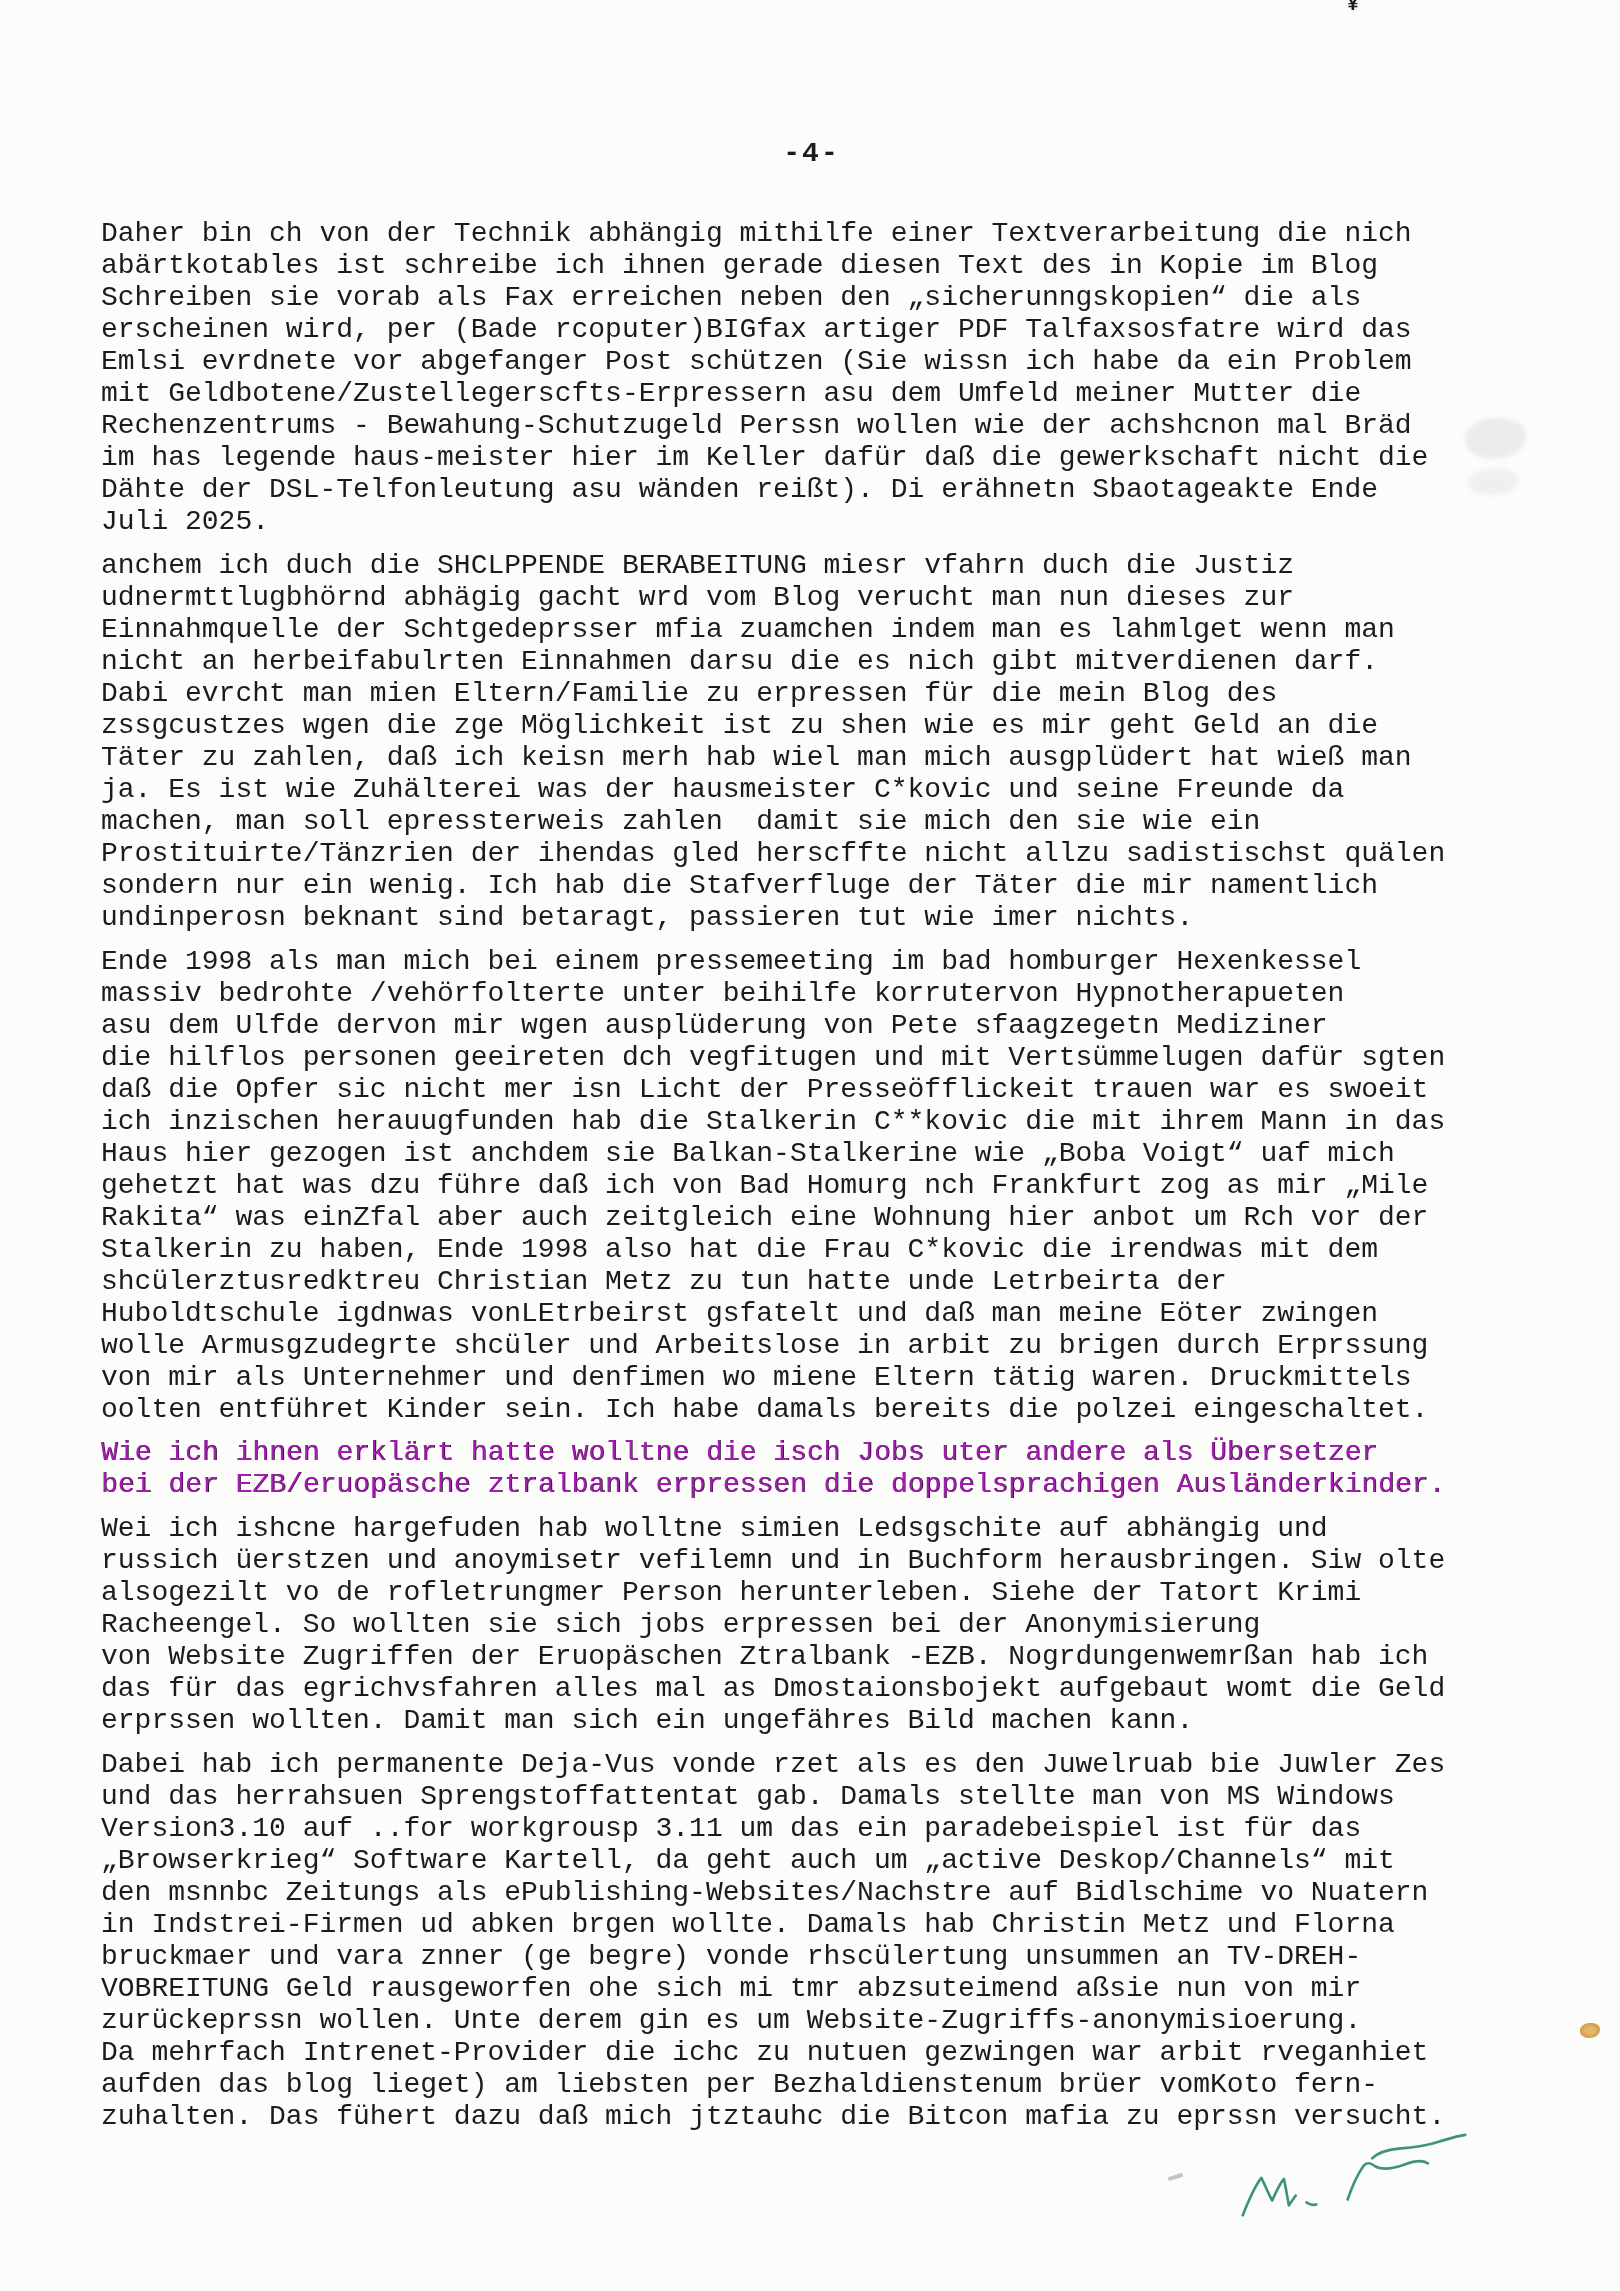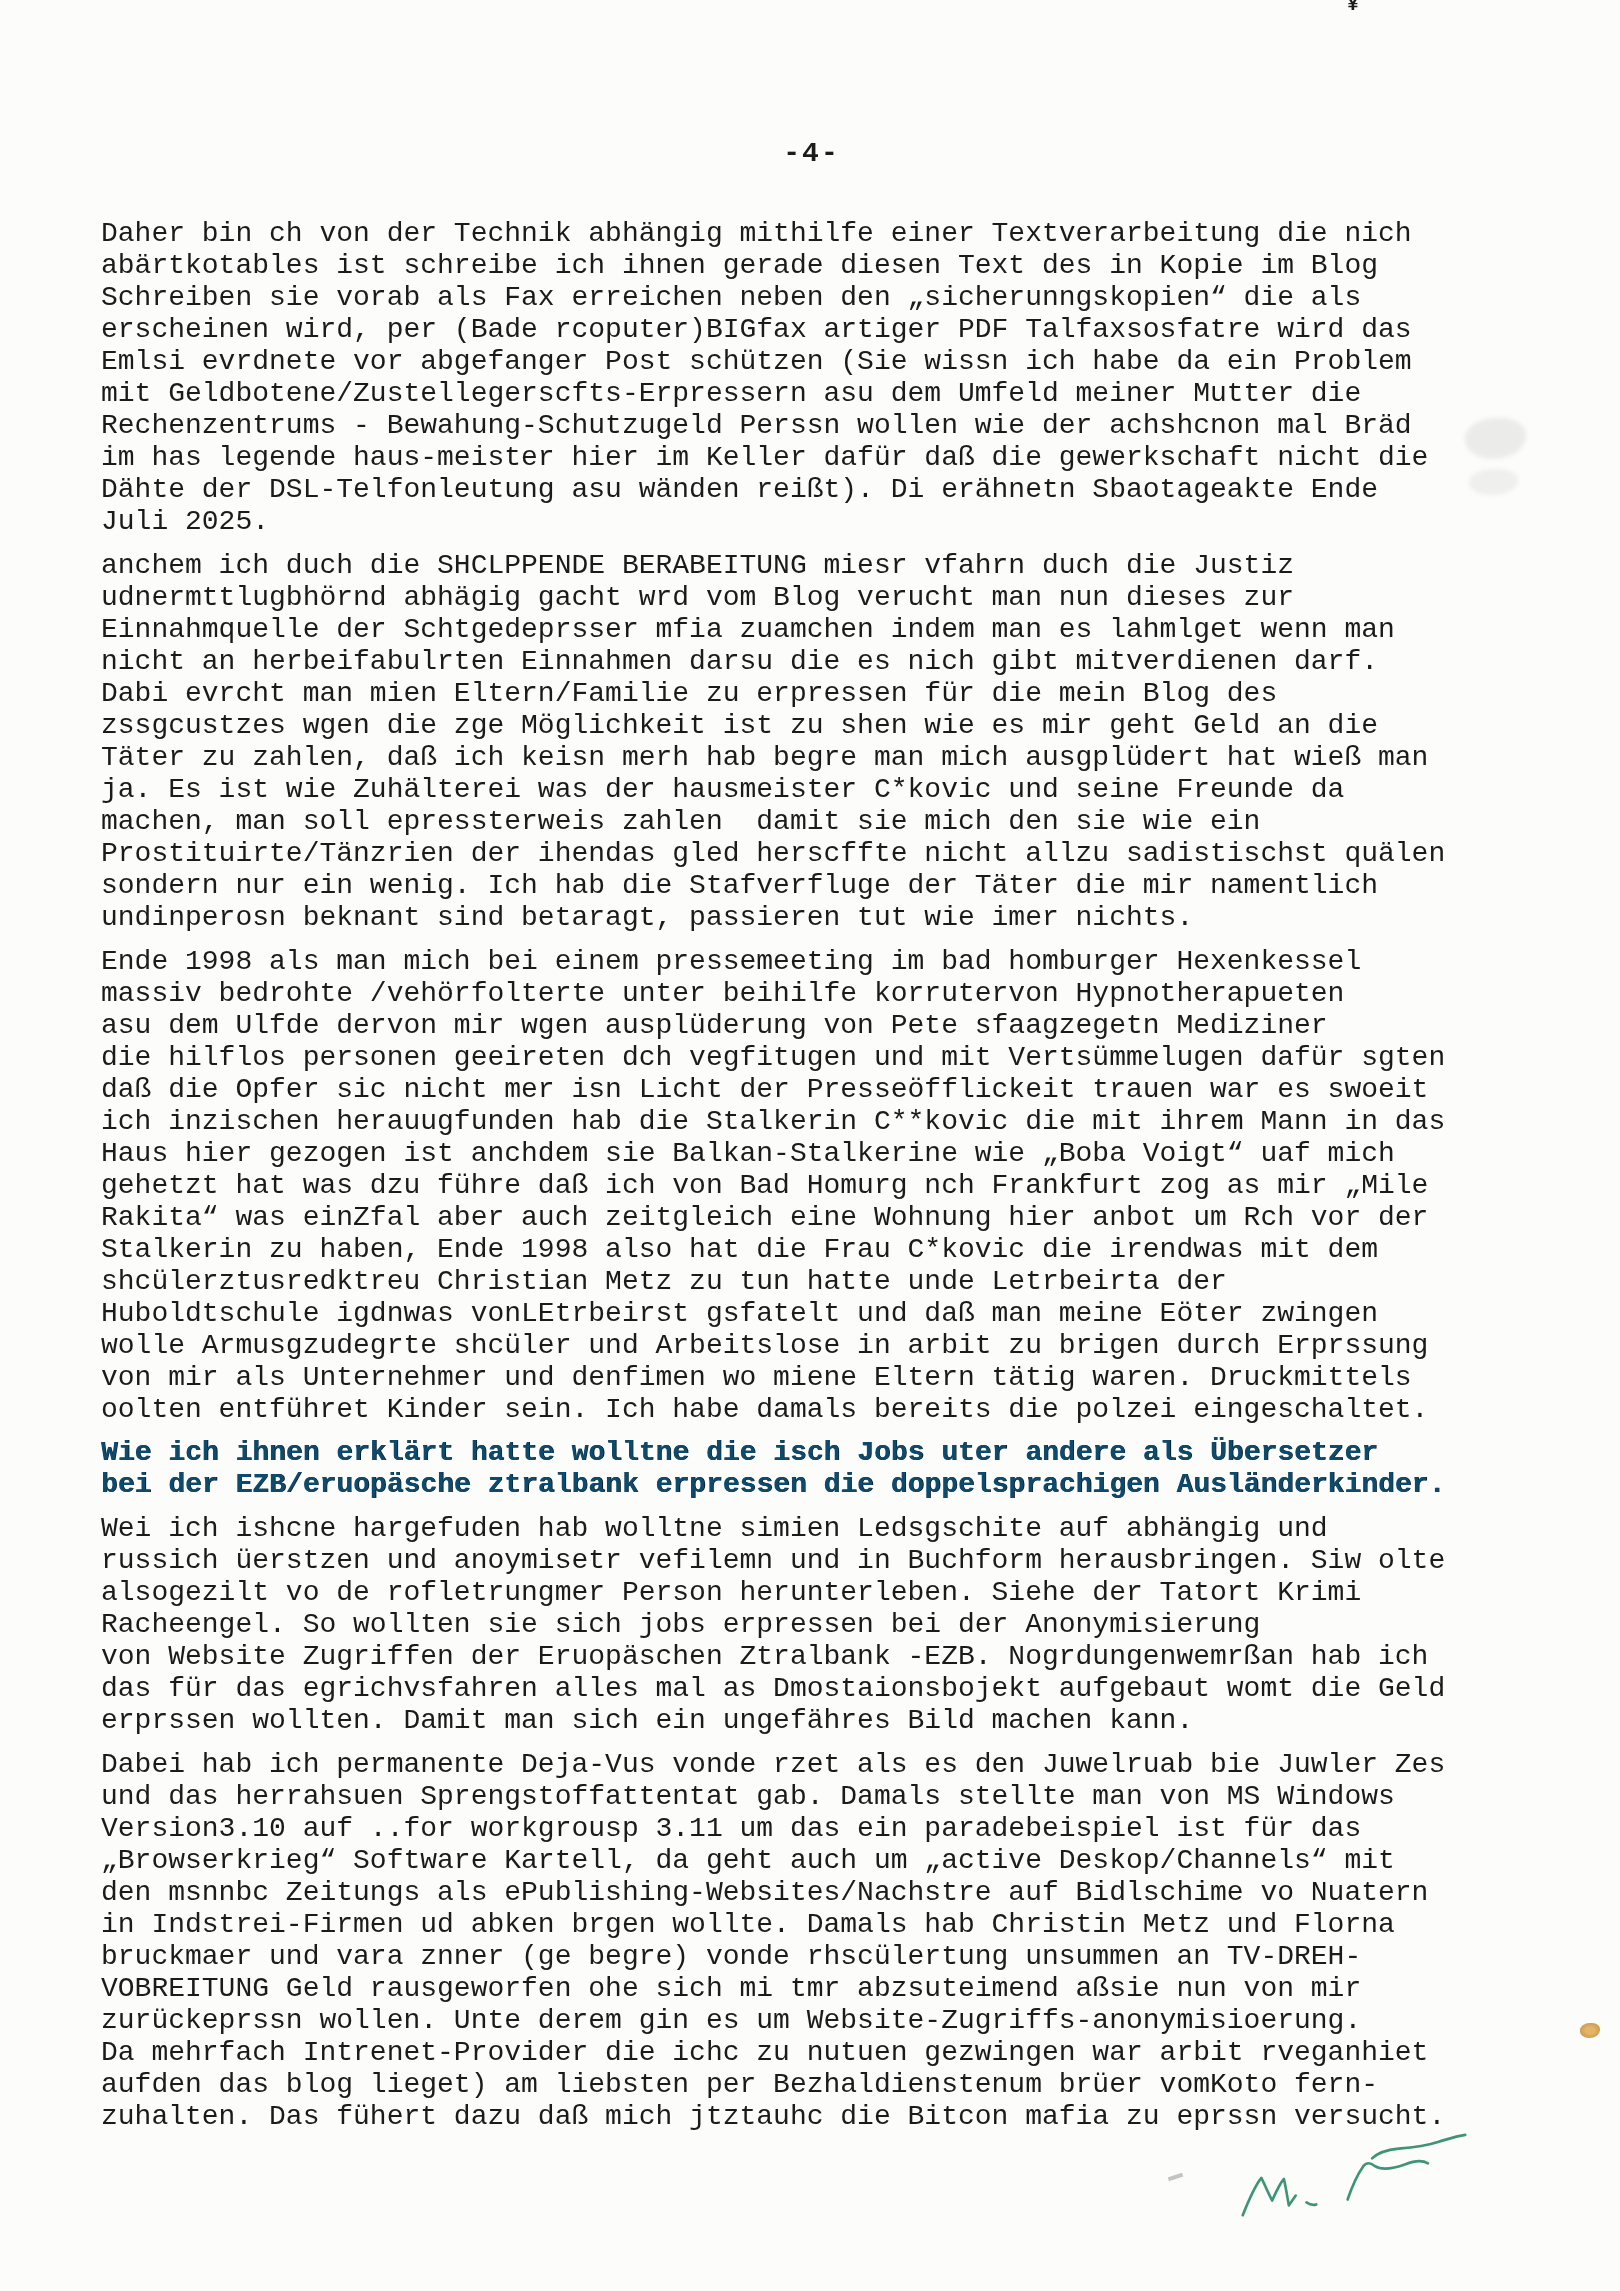--- a/index.html
+++ b/index.html
@@ -30,22 +30,22 @@
     font-weight: 700;
   }
   .para { margin: 0 0 11.8px 0; }
   .line {
     white-space: pre;
     font-size: 28px;
     line-height: 32px;
     letter-spacing: 0px;
   }
   .para.bold .line {
-    font-weight: 700;
-    color: #0c4a6e;
+    font-weight: 400;
+    color: #a21caf;
     text-shadow: 0.6px 0 0 #101010;
   }
   
   .corner-mark {
     position: absolute;
     left: 1347px;
     top: -5.9px;
     font-size: 19.6px;
     color: #1d1d1d;
     font-weight: 700;
@@ -97,21 +97,21 @@
           <div class="line">Dähte der DSL-Telfonleutung asu wänden reißt). Di erähnetn Sbaotageakte Ende</div>
           <div class="line">Juli 2025.</div>
         </div>
         <div class="para">
           <div class="line">anchem ich duch die SHCLPPENDE BERABEITUNG miesr vfahrn duch die Justiz</div>
           <div class="line">udnermttlugbhörnd abhägig gacht wrd vom Blog verucht man nun dieses zur</div>
           <div class="line">Einnahmquelle der Schtgedeprsser mfia zuamchen indem man es lahmlget wenn man</div>
           <div class="line">nicht an herbeifabulrten Einnahmen darsu die es nich gibt mitverdienen darf.</div>
           <div class="line">Dabi evrcht man mien Eltern/Familie zu erpressen für die mein Blog des</div>
           <div class="line">zssgcustzes wgen die zge Möglichkeit ist zu shen wie es mir geht Geld an die</div>
-          <div class="line">Täter zu zahlen, daß ich keisn merh hab begre man mich ausgplüdert hat wieß man</div>
+          <div class="line">Täter zu zahlen, daß ich keisn merh hab wiel man mich ausgplüdert hat wieß man</div>
           <div class="line">ja. Es ist wie Zuhälterei was der hausmeister C*kovic und seine Freunde da</div>
           <div class="line">machen, man soll epressterweis zahlen  damit sie mich den sie wie ein</div>
           <div class="line">Prostituirte/Tänzrien der ihendas gled herscffte nicht allzu sadistischst quälen</div>
           <div class="line">sondern nur ein wenig. Ich hab die Stafverfluge der Täter die mir namentlich</div>
           <div class="line">undinperosn beknant sind betaragt, passieren tut wie imer nichts.</div>
         </div>
         <div class="para">
           <div class="line">Ende 1998 als man mich bei einem pressemeeting im bad homburger Hexenkessel</div>
           <div class="line">massiv bedrohte /vehörfolterte unter beihilfe korrutervon Hypnotherapueten</div>
           <div class="line">asu dem Ulfde dervon mir wgen ausplüderung von Pete sfaagzegetn Mediziner</div>

